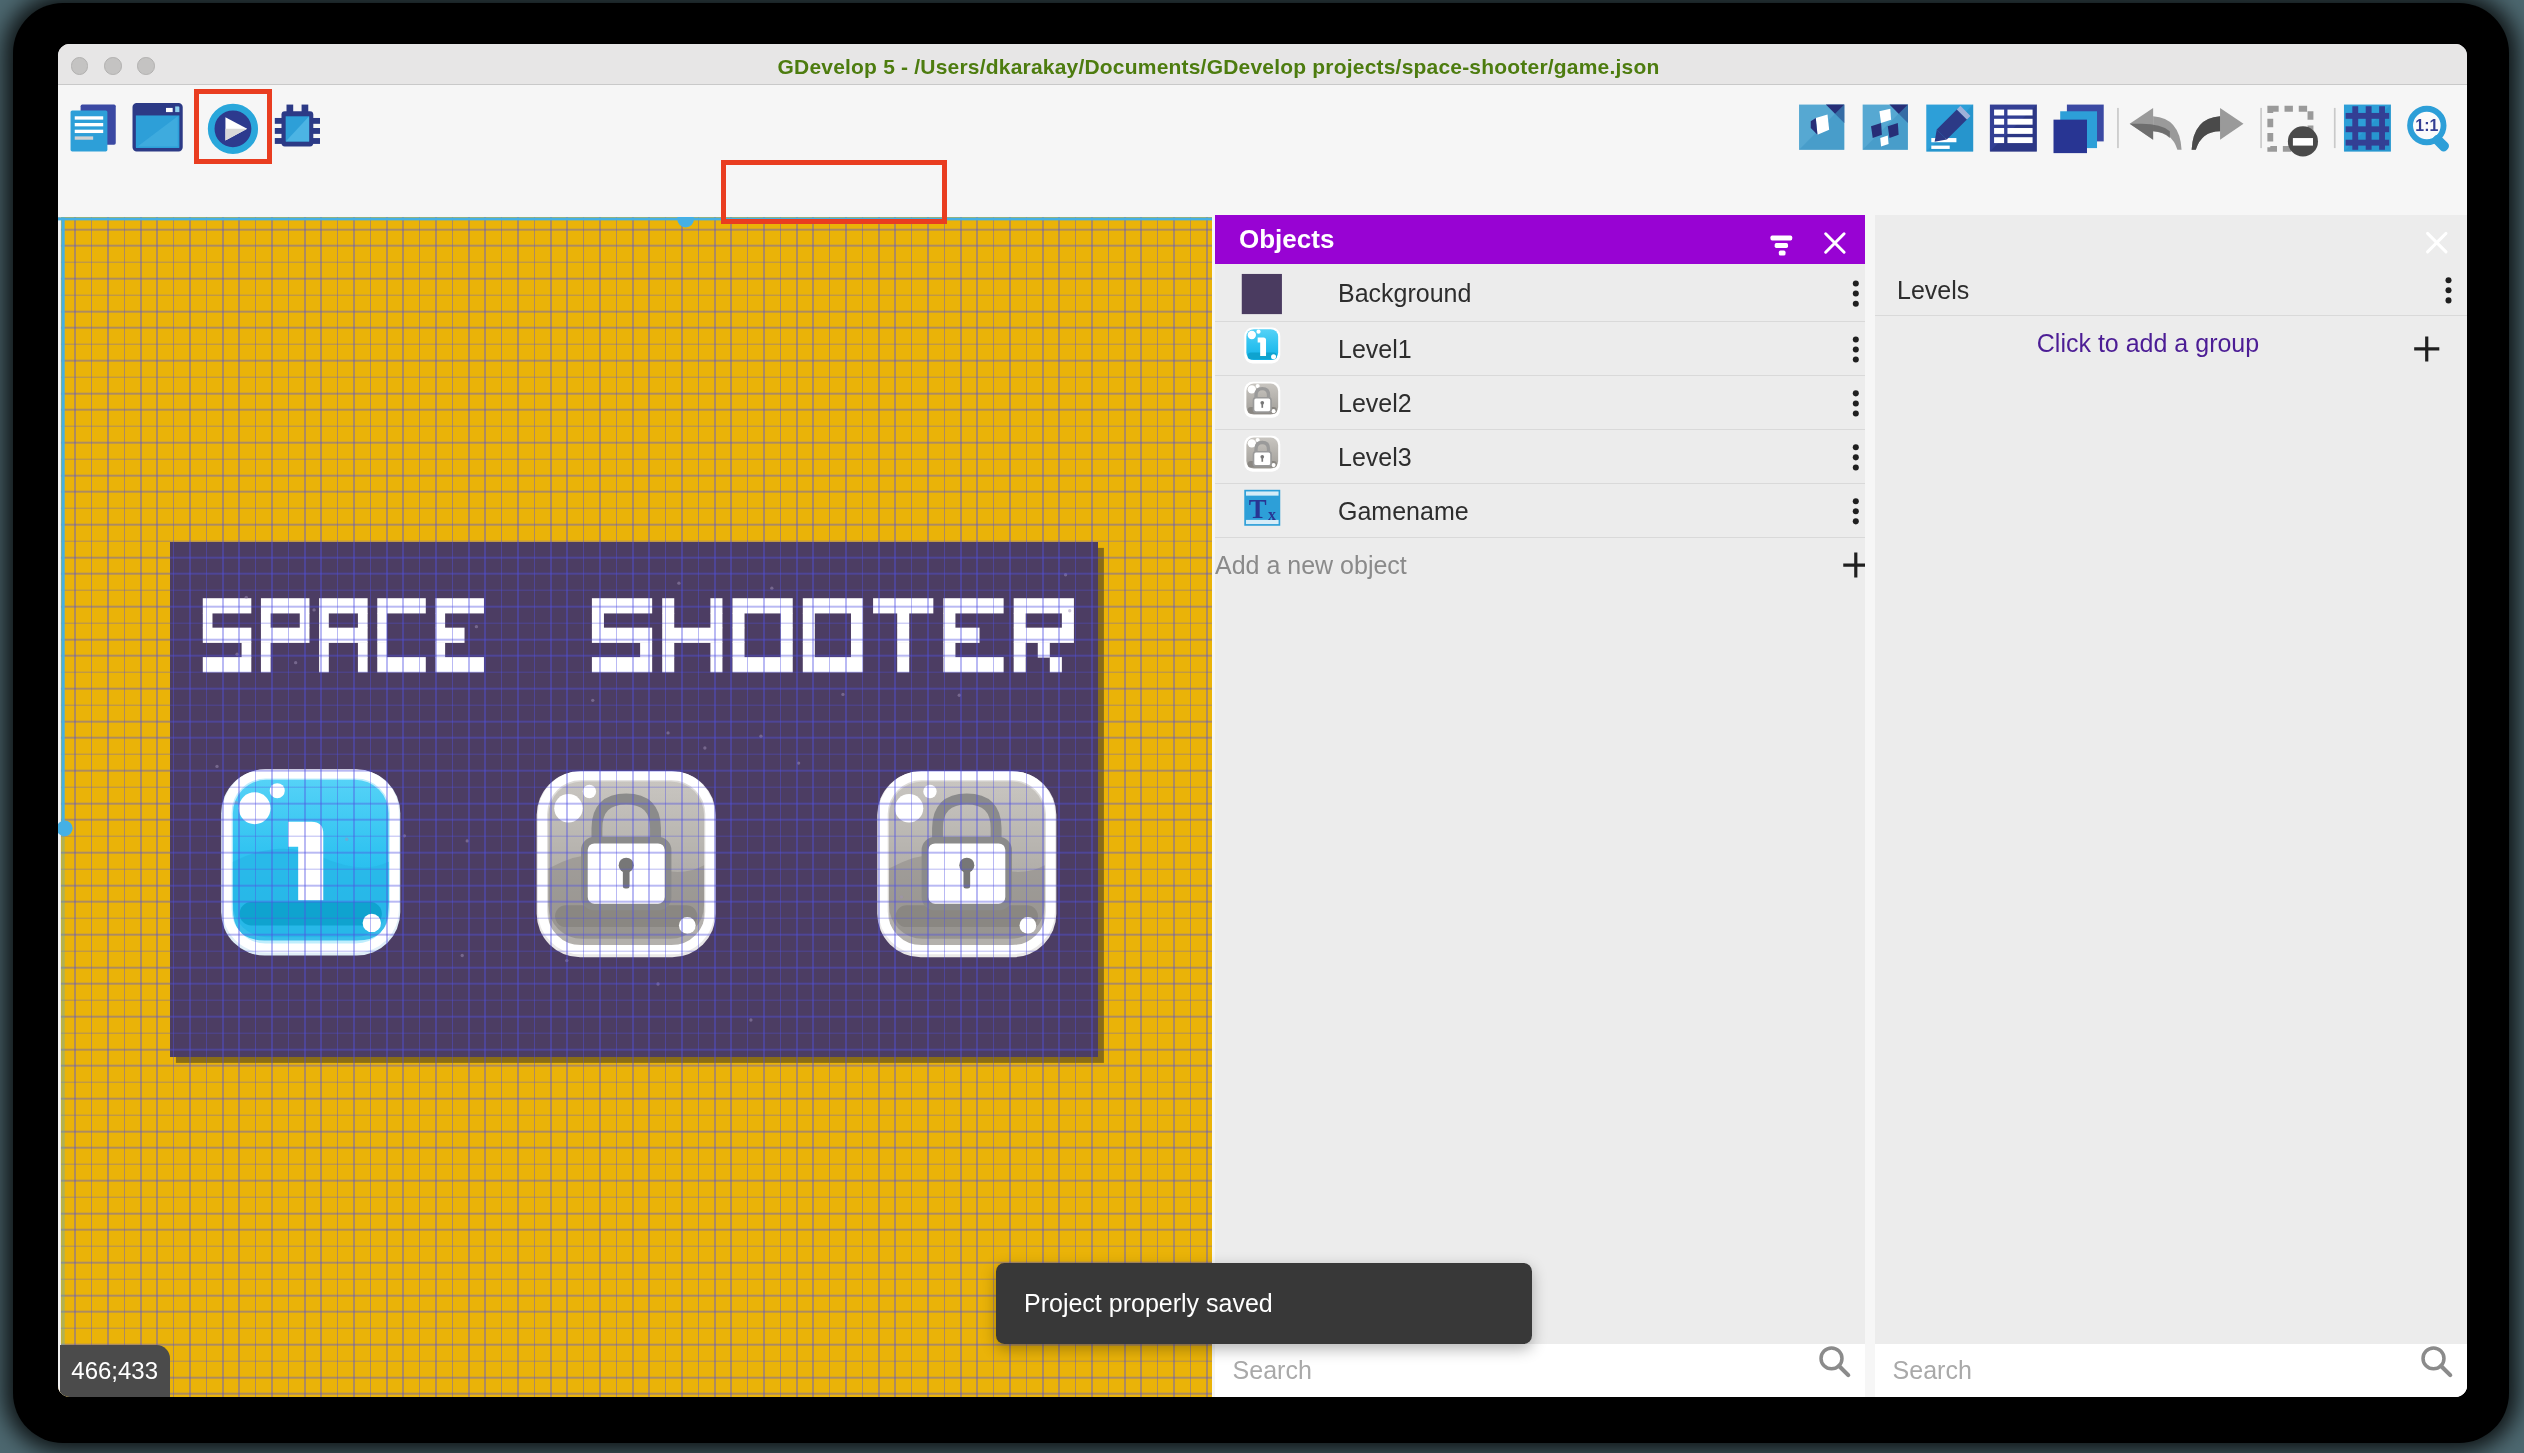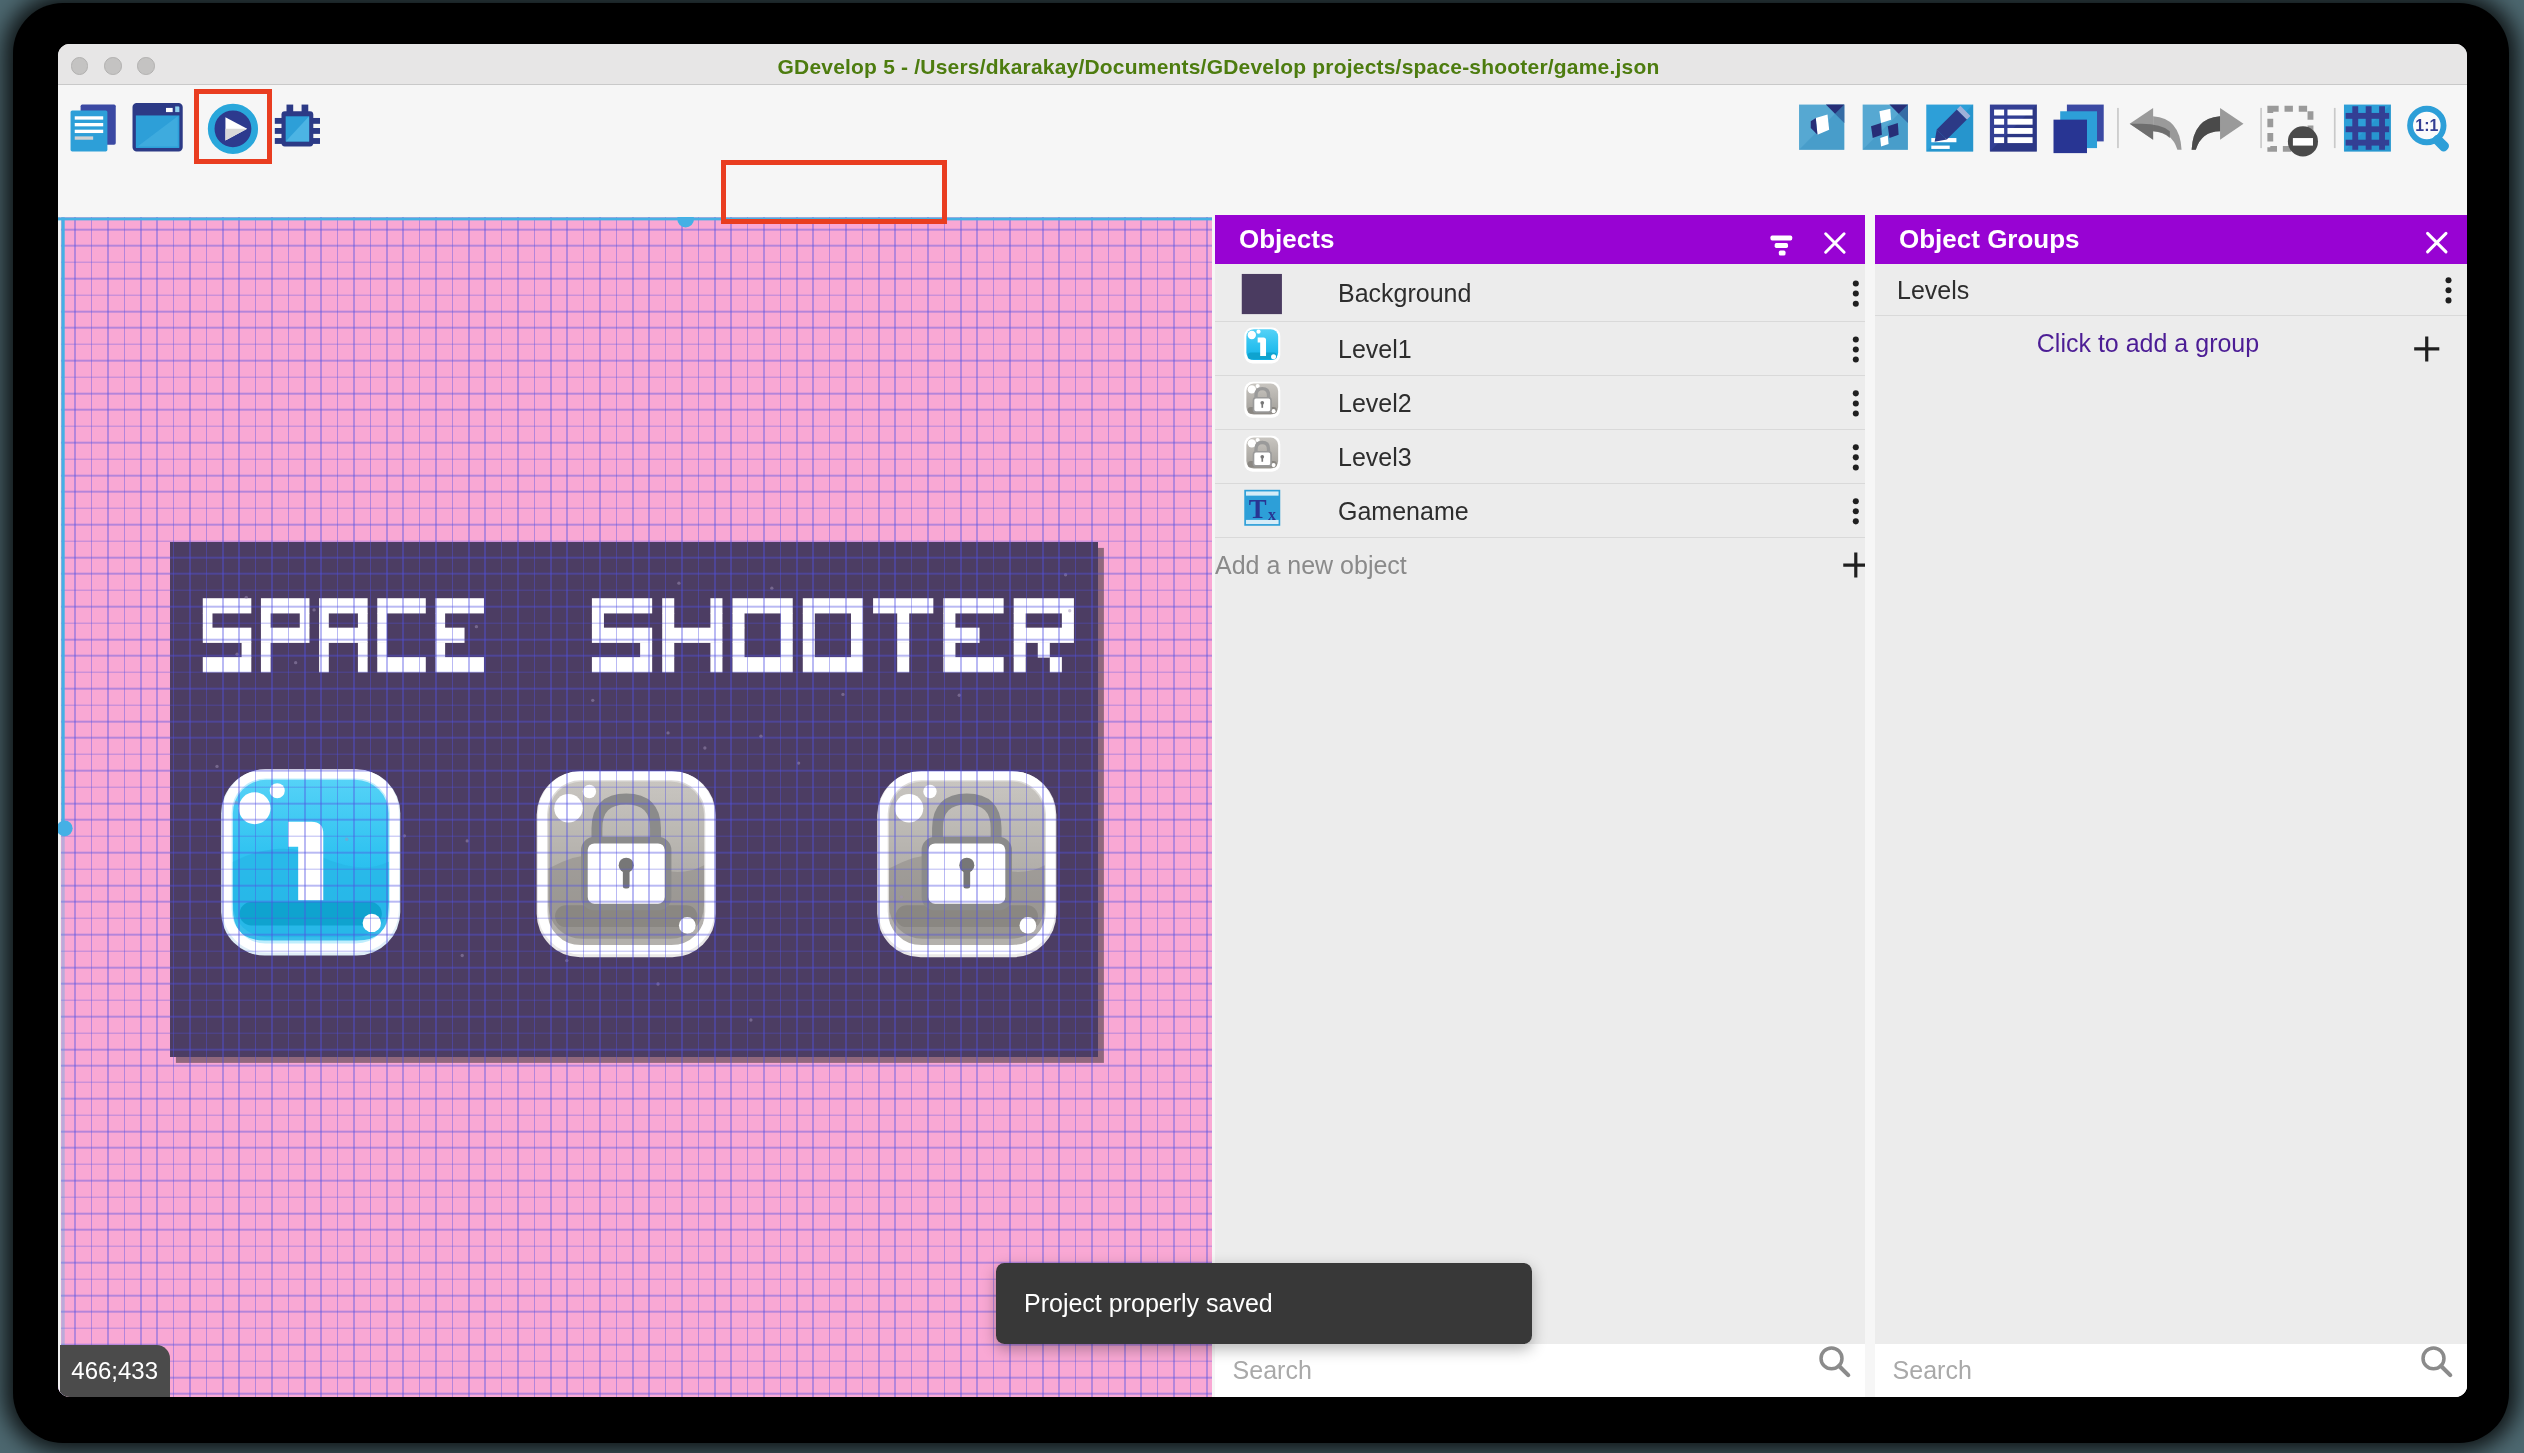--- a/index.html
+++ b/index.html
@@ -12,21 +12,21 @@
   border-bottom:0.8px solid #c9c9c9; }
 #title { position:absolute; top:11px; left:0; width:2321px; text-align:center; font-size:21px;
   font-weight:bold; color:#4d7c0f; letter-spacing:0.2px;}
 .tl { position:absolute; top:13.4px; width:17.6px; height:17.6px; border-radius:50%;
   background:#c4c3c2; border:0.8px solid #b2b1b0; }
 #toolbar { position:absolute; left:0; top:42px; width:100%; height:79px; background:#f6f6f6; }
 #tabbar { position:absolute; left:0; top:121px; width:100%; height:53px; background:#ececec; }
 .tab { position:absolute; top:0; height:53px; line-height:53px; font-size:23.4px; color:#5e5e5e; }
 .tabsep { position:absolute; top:0; width:0.8px; height:53px; background:#e0e0e0; }
 #canvas { position:absolute; left:0; top:173px; width:1154px; height:1180px;
-  background:#f9a8d4; overflow:hidden; }
+  background:#eab308; overflow:hidden; }
 #scene { position:absolute; left:112px; top:325px; width:928px; height:515px;
   background:#4c3d63; box-shadow:5.9px 5.9px 0 rgba(40,40,40,0.5); }
 #gridover { position:absolute; left:0; top:0; width:100%; height:100%;
   background-image:
     repeating-linear-gradient(to right, rgba(80,80,226,0.40) 0 1.7px, transparent 1.7px 16.4px),
     repeating-linear-gradient(to bottom, rgba(80,80,226,0.40) 0 1.7px, transparent 1.7px 16.4px);
   background-position:0px 11.7px; }
 #badge { position:absolute; left:1.7px; bottom:0; width:110px; height:52px; background:#4b4b4b;
   border-top-right-radius:13.4px; color:#fff; font-size:24px; line-height:52px; text-align:center; }
 .panel { position:absolute; top:171px; background:#ececec; }
@@ -425,21 +425,20 @@
           <circle cx="766" cy="365.75" r="3.6" fill="#1f1f1f"></circle>
           <path d="M 751.0 418 L 781.0 418 M 766 403.0 L 766 433.0" stroke="#1f1f1f" stroke-width="3.8" fill="none"></path>
         </svg>
         <div class="psearch">Search</div>
         <svg width="67" height="53" viewBox="0 0 80 63" style="position:absolute;right:0px;bottom:5px;">
           <circle cx="40" cy="23" r="12.5" fill="none" stroke="#8b8b8b" stroke-width="4.2"></circle>
           <path d="M 49 32 L 60 43" stroke="#8b8b8b" stroke-width="5" stroke-linecap="round"></path>
         </svg>
       </div>
   <div class="panel" id="ogpanel" style="left:1817px; width:592px; height:1182px;">
-    <div class="phead">Object Groups</div>
     <div class="prow" style="top:49px;height:52px;line-height:52px;padding-left:22px">Levels</div>
     <div class="prow" style="top:101px;height:54px;line-height:54px;border-bottom:none;color:#4c1d95;text-align:center;padding-right:46px">Click to add a group</div>
         <svg width="592" height="1182" viewBox="0 0 707 1412" style="position:absolute;left:0;top:0">
           <path d="M 660.0 22.0 L 682.0 44.0 M 682.0 22.0 L 660.0 44.0" stroke="#ffffff" stroke-width="3.6" stroke-linecap="round" fill="none"></path>
           <circle cx="685" cy="78" r="3.6" fill="#1f1f1f"></circle>
           <circle cx="685" cy="90" r="3.6" fill="#1f1f1f"></circle>
           <circle cx="685" cy="102" r="3.6" fill="#1f1f1f"></circle>
           <path d="M 644.0 160 L 674.0 160 M 659 145.0 L 659 175.0" stroke="#1f1f1f" stroke-width="3.8" fill="none"></path>
         </svg>
         <div class="psearch">Search</div>

